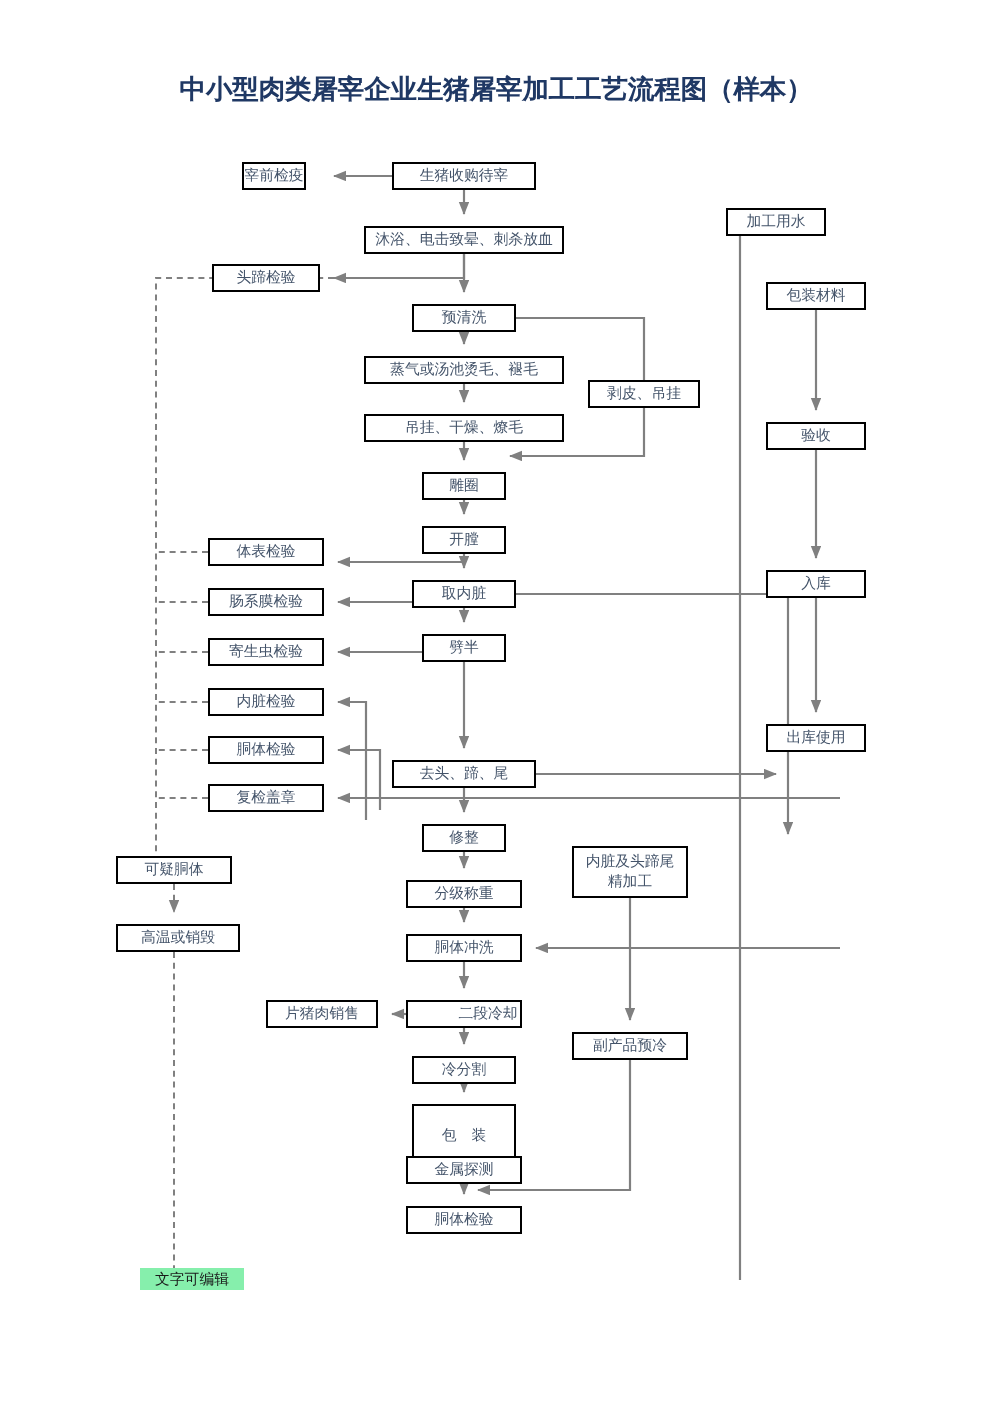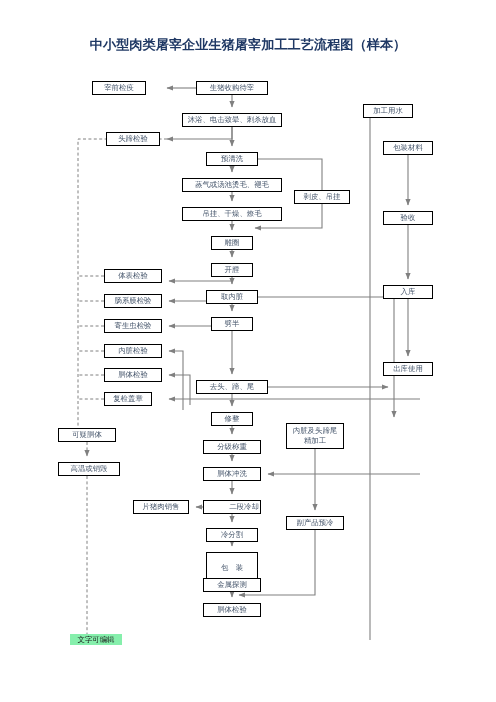--- a/index.html
+++ b/index.html
@@ -120,21 +120,21 @@
     <path d="M104,399 L78,399"></path>
 
     <path d="M87,442 L87,456" marker-end="url(#ahd)"></path>
 
     <path d="M87,476 L87,640"></path>
   </g>
 </svg>
 
 <div id="nodes">
     <div class="node" style="left: 196px; top: 81px; width: 72px; height: 14px;">生猪收购待宰</div>
-    <div class="node" style="left: 92px; top: 81px; width: 54px; height: 14px;">宰前检疫</div>
+    <div class="node" style="left: 121px; top: 81px; width: 32px; height: 14px;">宰前检疫</div>
     <div class="node" style="left: 182px; top: 113px; width: 100px; height: 14px;">沐浴、电击致晕、刺杀放血</div>
     <div class="node" style="left: 106px; top: 132px; width: 54px; height: 14px;">头蹄检验</div>
     <div class="node" style="left: 206px; top: 152px; width: 52px; height: 14px;">预清洗</div>
     <div class="node" style="left: 182px; top: 178px; width: 100px; height: 14px;">蒸气或汤池烫毛、褪毛</div>
     <div class="node" style="left: 294px; top: 190px; width: 56px; height: 14px;">剥皮、吊挂</div>
     <div class="node" style="left: 182px; top: 207px; width: 100px; height: 14px;">吊挂、干燥、燎毛</div>
     <div class="node" style="left: 211px; top: 236px; width: 42px; height: 14px;">雕圈</div>
     <div class="node" style="left: 211px; top: 263px; width: 42px; height: 14px;">开膛</div>
     <div class="node" style="left: 206px; top: 290px; width: 52px; height: 14px;">取内脏</div>
     <div class="node" style="left: 211px; top: 317px; width: 42px; height: 14px;">劈半</div>
@@ -146,21 +146,21 @@
     <div class="node" style="left: 133px; top: 500px; width: 56px; height: 14px;">片猪肉销售</div>
     <div class="node" style="left: 206px; top: 528px; width: 52px; height: 14px;">冷分割</div>
     <div class="node" style="left: 206px; top: 552px; width: 52px; height: 31px;">包　装</div>
     <div class="node" style="left: 203px; top: 578px; width: 58px; height: 14px;">金属探测</div>
     <div class="node" style="left: 203px; top: 603px; width: 58px; height: 14px;">胴体检验</div>
     <div class="node" style="left: 104px; top: 269px; width: 58px; height: 14px;">体表检验</div>
     <div class="node" style="left: 104px; top: 294px; width: 58px; height: 14px;">肠系膜检验</div>
     <div class="node" style="left: 104px; top: 319px; width: 58px; height: 14px;">寄生虫检验</div>
     <div class="node" style="left: 104px; top: 344px; width: 58px; height: 14px;">内脏检验</div>
     <div class="node" style="left: 104px; top: 368px; width: 58px; height: 14px;">胴体检验</div>
-    <div class="node" style="left: 104px; top: 392px; width: 48px; height: 14px;">复检盖章</div>
+    <div class="node" style="left: 104px; top: 392px; width: 58px; height: 14px;">复检盖章</div>
     <div class="node" style="left: 58px; top: 428px; width: 58px; height: 14px;">可疑胴体</div>
     <div class="node" style="left: 58px; top: 462px; width: 62px; height: 14px;">高温或销毁</div>
     <div class="node two-line" style="left: 286px; top: 423px; width: 58px; height: 26px; white-space: pre-line;">内脏及头蹄尾
 精加工</div>
     <div class="node" style="left: 286px; top: 516px; width: 58px; height: 14px;">副产品预冷</div>
     <div class="node" style="left: 363px; top: 104px; width: 50px; height: 14px;">加工用水</div>
     <div class="node" style="left: 383px; top: 141px; width: 50px; height: 14px;">包装材料</div>
     <div class="node" style="left: 383px; top: 211px; width: 50px; height: 14px;">验收</div>
     <div class="node" style="left: 383px; top: 285px; width: 50px; height: 14px;">入库</div>
     <div class="node" style="left: 383px; top: 362px; width: 50px; height: 14px;">出库使用</div>

